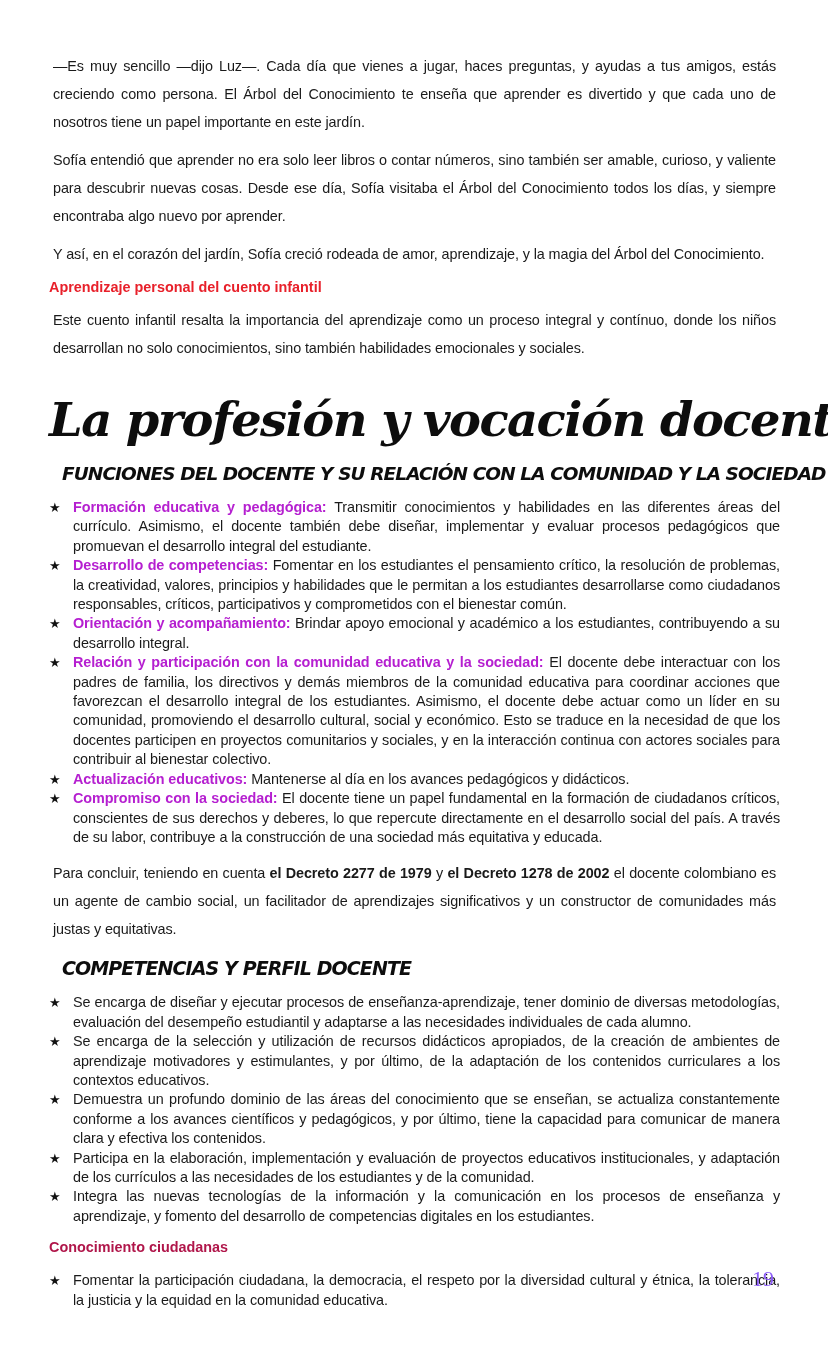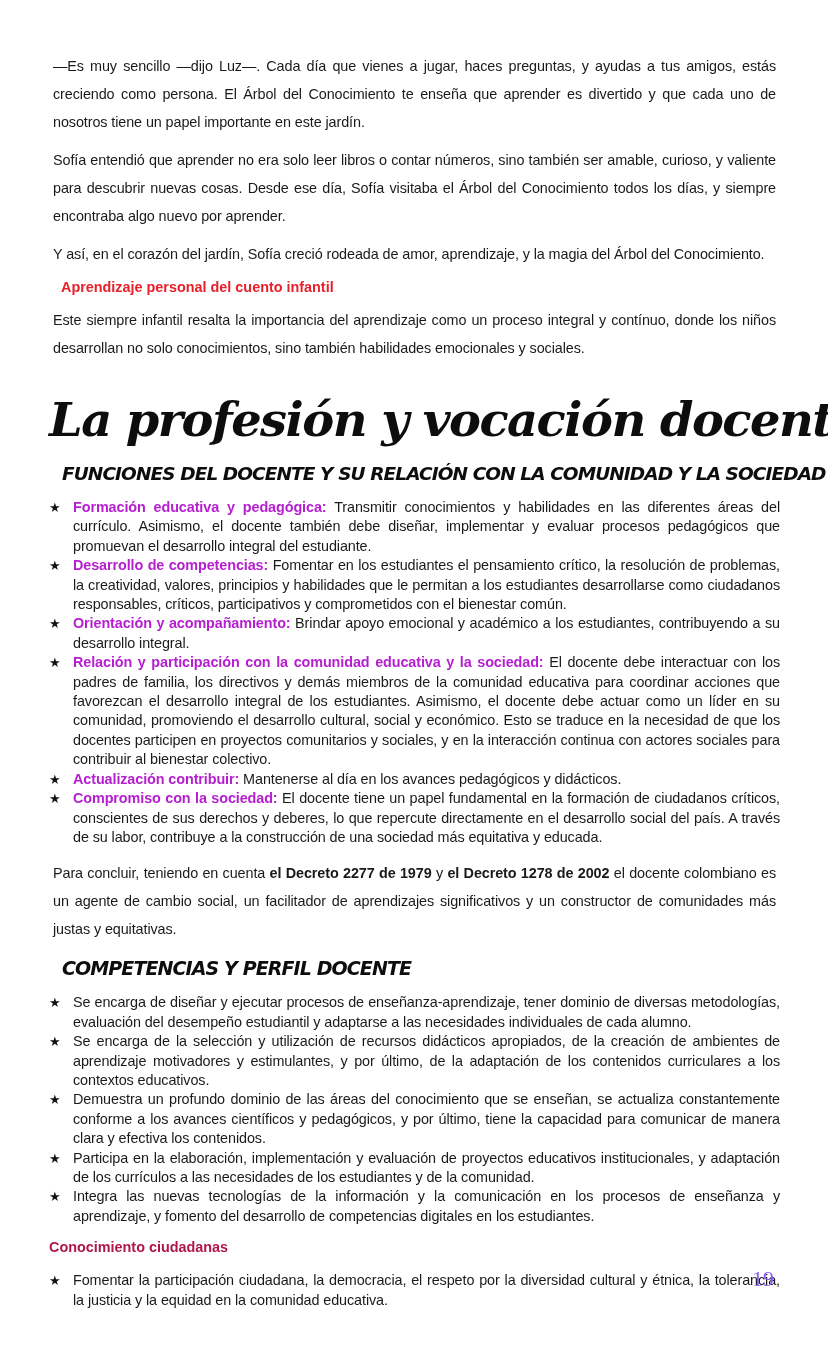--- a/index.html
+++ b/index.html
@@ -3,21 +3,21 @@
 <meta charset="utf-8">
 <style>
   html, body { margin: 0; padding: 0; background: #ffffff; }
   body {
     width: 828px; height: 1363px; position: relative; overflow: hidden;
     font-family: "Liberation Sans", sans-serif; color: #1a1a1a;
   }
   .page { position: absolute; left: 49px; top: 48px; width: 731px; }
   p { margin: 4px; font-size: 14.4px; line-height: 28px; text-align: justify; letter-spacing: -0.1px; }
   .para { margin-bottom: 10px; }
-  .red-head { color: #e8202a; font-weight: bold; font-size: 14.4px; line-height: 19px; margin: 0 0 9px 12px; }
+  .red-head { color: #e8202a; font-weight: bold; font-size: 14.4px; line-height: 19px; margin: 0 0 9px 0; }
   .script-title {
     font-family: "DejaVu Serif", serif; font-style: italic; font-weight: bold;
     font-size: 47px; line-height: 60px; color: #0d0d0d; margin: 28px 0 10px 0;
     letter-spacing: -1.5px; white-space: nowrap; transform: scaleX(1.02); transform-origin: left;
   }
   .caps-head {
     font-family: "DejaVu Sans", sans-serif; font-weight: bold; font-style: italic;
     font-size: 18.5px; line-height: 22px; color: #0d0d0d; margin: 13px; letter-spacing: -0.9px; white-space: nowrap;
   }
   .caps-head.second { margin-top: 14px; font-size: 19px; }
@@ -35,32 +35,32 @@
 </head>
 <body>
 
 <div class="page">
 
   <p class="para">—Es muy sencillo —dijo Luz—. Cada día que vienes a jugar, haces preguntas, y ayudas a tus amigos, estás creciendo como persona. El Árbol del Conocimiento te enseña que aprender es divertido y que cada uno de nosotros tiene un papel importante en este jardín.</p>
   <p class="para">Sofía entendió que aprender no era solo leer libros o contar números, sino también ser amable, curioso, y valiente para descubrir nuevas cosas. Desde ese día, Sofía visitaba el Árbol del Conocimiento todos los días, y siempre encontraba algo nuevo por aprender.</p>
   <p class="para">Y así, en el corazón del jardín, Sofía creció rodeada de amor, aprendizaje, y la magia del Árbol del Conocimiento.</p>
 
   <div class="red-head">Aprendizaje personal del cuento infantil</div>
-  <p>Este siempre infantil resalta la importancia del aprendizaje como un proceso integral y contínuo, donde los niños desarrollan no solo conocimientos, sino también habilidades emocionales y sociales.</p>
+  <p>Este cuento infantil resalta la importancia del aprendizaje como un proceso integral y contínuo, donde los niños desarrollan no solo conocimientos, sino también habilidades emocionales y sociales.</p>
 
   <div class="script-title">La profesión y vocación docente</div>
 
   <div class="caps-head">FUNCIONES DEL DOCENTE Y SU RELACIÓN CON LA COMUNIDAD Y LA SOCIEDAD</div>
 
   <ul class="stars">
     <li><span class="star">★</span><span class="label">Formación educativa y pedagógica:</span><span> Transmitir conocimientos y habilidades en las diferentes áreas del currículo. Asimismo, el docente también debe diseñar, implementar y evaluar procesos pedagógicos que promuevan el desarrollo integral del estudiante.</span></li>
     <li><span class="star">★</span><span class="label">Desarrollo de competencias:</span><span> Fomentar en los estudiantes el pensamiento crítico, la resolución de problemas, la creatividad, valores, principios y habilidades que le permitan a los estudiantes desarrollarse como ciudadanos responsables, críticos, participativos y comprometidos con el bienestar común.</span></li>
     <li><span class="star">★</span><span class="label">Orientación y acompañamiento:</span><span> Brindar apoyo emocional y académico a los estudiantes, contribuyendo a su desarrollo integral.</span></li>
     <li><span class="star">★</span><span class="label">Relación y participación con la comunidad educativa y la sociedad:</span><span> El docente debe interactuar con los padres de familia, los directivos y demás miembros de la comunidad educativa para coordinar acciones que favorezcan el desarrollo integral de los estudiantes. Asimismo, el docente debe actuar como un líder en su comunidad, promoviendo el desarrollo cultural, social y económico. Esto se traduce en la necesidad de que los docentes participen en proyectos comunitarios y sociales, y en la interacción continua con actores sociales para contribuir al bienestar colectivo.</span></li>
-    <li><span class="star">★</span><span class="label">Actualización contribuir:</span><span> Mantenerse al día en los avances pedagógicos y didácticos.</span></li>
+    <li><span class="star">★</span><span class="label">Actualización educativos:</span><span> Mantenerse al día en los avances pedagógicos y didácticos.</span></li>
     <li><span class="star">★</span><span class="label">Compromiso con la sociedad:</span><span> El docente tiene un papel fundamental en la formación de ciudadanos críticos, conscientes de sus derechos y deberes, lo que repercute directamente en el desarrollo social del país. A través de su labor, contribuye a la construcción de una sociedad más equitativa y educada.</span></li>
   </ul>
 
   <p><span>Para concluir, teniendo en cuenta </span><b>el Decreto 2277 de 1979</b><span> y </span><b>el Decreto 1278 de 2002</b><span> el docente colombiano es un agente de cambio social, un facilitador de aprendizajes significativos y un constructor de comunidades más justas y equitativas.</span></p>
 
   <div class="caps-head second">COMPETENCIAS Y PERFIL DOCENTE</div>
 
   <ul class="stars" style="margin-top:14px;">
     <li><span class="star">★</span><span>Se encarga de diseñar y ejecutar procesos de enseñanza-aprendizaje, tener dominio de diversas metodologías, evaluación del desempeño estudiantil y adaptarse a las necesidades individuales de cada alumno.</span></li>
     <li><span class="star">★</span><span>Se encarga de la selección y utilización de recursos didácticos apropiados, de la creación de ambientes de aprendizaje motivadores y estimulantes, y por último, de la adaptación de los contenidos curriculares a los contextos educativos.</span></li>

